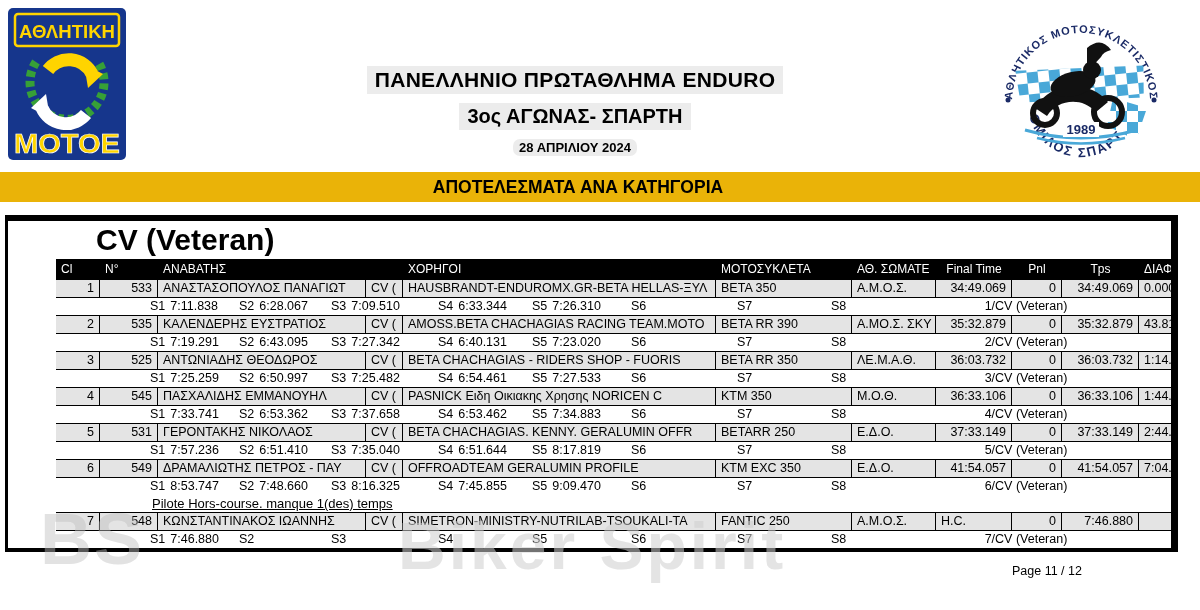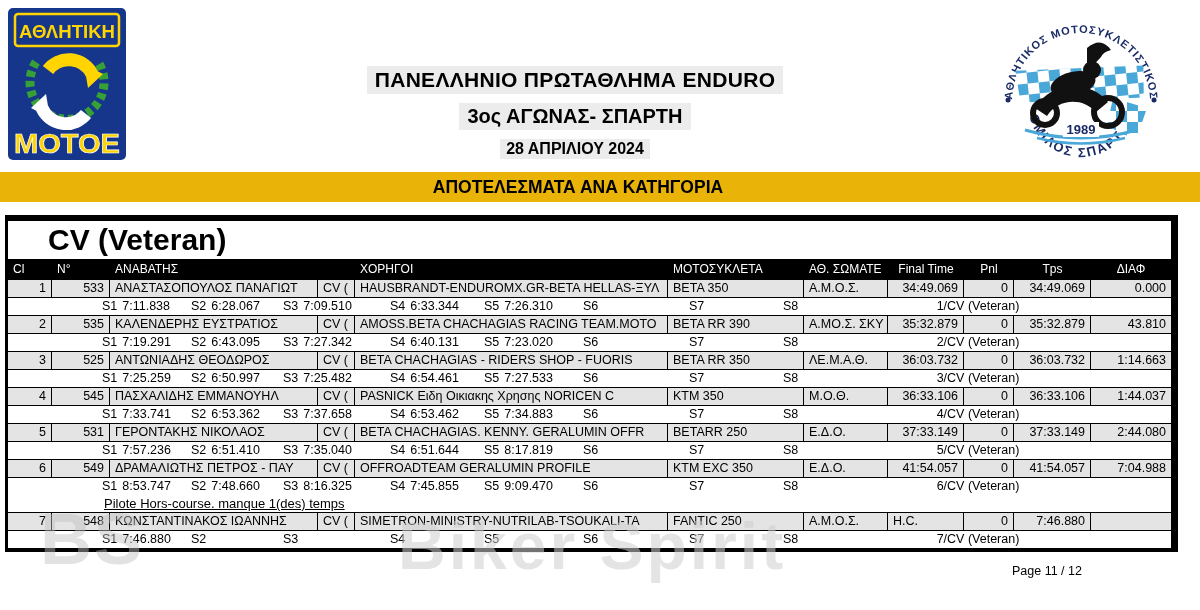--- a/index.html
+++ b/index.html
@@ -3,31 +3,31 @@
 <meta charset="utf-8">
 <style>
   html,body{margin:0;padding:0;background:#fff;}
   body{width:1200px;height:610px;overflow:hidden;font-family:"Liberation Sans",sans-serif;color:#000;}
   .page{position:relative;width:1200px;height:610px;background:#fff;}
 
   
   .hdr-center{position:absolute;left:130px;top:66px;width:890px;text-align:center;}
   .title-line{display:inline-block;background:#ececec;padding:2px 8px;font-weight:bold;font-size:21px;letter-spacing:.3px;}
   .subtitle-line{display:inline-block;background:#ececec;padding:2px 8px;margin-top:9px;font-weight:bold;font-size:20px;}
-  .date-line{display:inline-block;background:#ececec;padding:1px 6px;margin-top:9px;font-weight:bold;font-size:16px;}
+  .date-line{display:inline-block;background:#ececec;padding:1px 6px;margin-top:9px;font-weight:bold;font-size:13px;border-radius:7px;}
   .section-band{position:absolute;left:0;top:172px;width:1200px;height:30px;background:#eab308;
     line-height:30px;text-align:center;font-weight:bold;font-size:17.5px;padding-right:44px;box-sizing:border-box;}
 
   
   .logo-left{position:absolute;left:8px;top:8px;width:118px;height:152px;}
   .logo-right{position:absolute;left:995px;top:12px;width:172px;height:160px;}
 
   
   .rtable{position:absolute;left:5px;top:215px;width:1173px;box-sizing:border-box;background:#fff;
-    border-top:6px solid #000;border-left:3px solid #000;border-right:7px solid #000;border-bottom:4px solid #000;}
+    border-top:6px solid #000;border-left:3px solid #000;border-right:7px solid #000;border-bottom:4px solid #000;padding-left:48px;}
   .cat-title{height:38px;line-height:38px;padding-left:40px;font-size:30px;font-weight:bold;background:#fff;}
   :root{--cols:44px 58px 208px 37px 313px 136px 84px 76px 50px 77px 1fr;}
   .thead{display:grid;grid-template-columns:var(--cols);background:#000;color:#fff;height:20px;line-height:20px;font-size:12px;}
   .th{padding:0 5px;white-space:nowrap;overflow:hidden;}
   .th.c7,.th.c8,.th.c9,.th.c10{text-align:center;}
   .trow{font-size:12.5px;white-space:nowrap;}
   .main{display:grid;grid-template-columns:var(--cols);background:#e4e4e4;height:17px;line-height:17px;
     border-top:1px solid #000;border-bottom:1px solid #000;}
   .td{padding:0 5px;border-right:1px solid #000;overflow:hidden;white-space:nowrap;}
   .td:last-child{border-right:none;}

